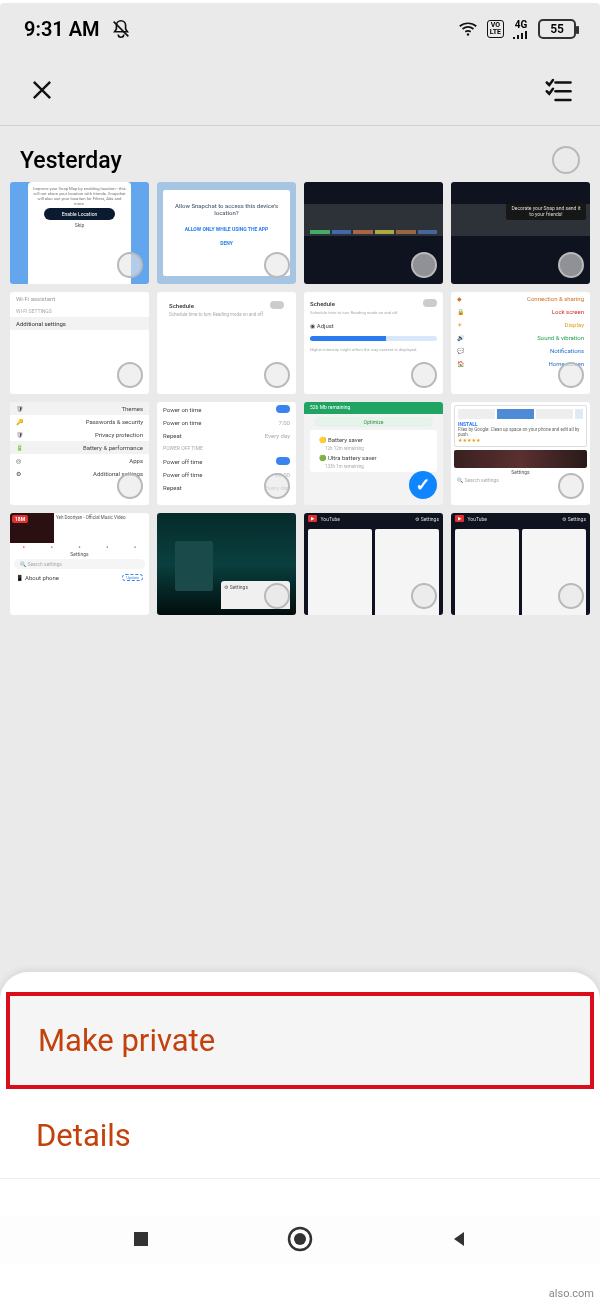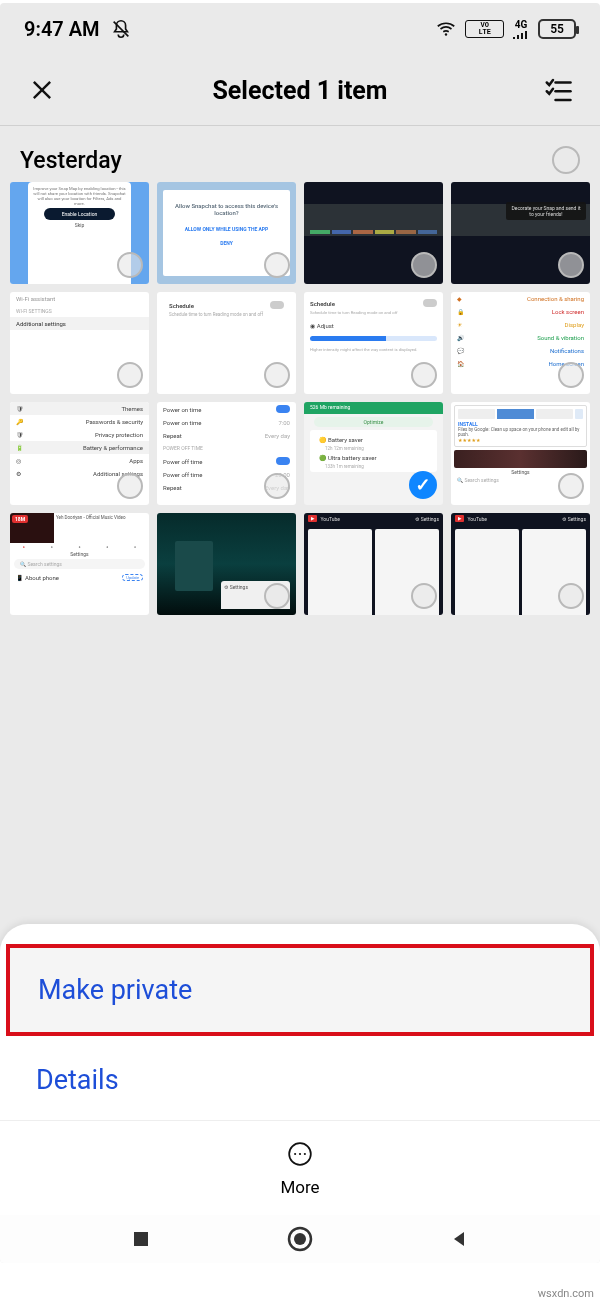--- a/index.html
+++ b/index.html
@@ -109,22 +109,22 @@
   
   .sheet {
     position:absolute; bottom:44px; left:0; right:0;
     background:#fff;
     border-radius: 28px 28px 0 0;
     box-shadow: 0 -1px 8px rgba(0,0,0,0.1);
     padding-top: 22px;
   }
   .menu-item {
     padding: 24px 36px;
-    font-size: 27px;
-    color:#1d4ed8;
+    font-size: 31px;
+    color:#c2410c;
     border-bottom:1px solid #eee;
   }
   .menu-item.highlight {
     border: 4px solid #d90e1a;
     margin: -2px 6px 4px 6px;
     background:#f5f5f5;
     padding: 26px 28px;
   }
   .actionbar {
     display:flex; justify-content:space-evenly;
@@ -148,58 +148,57 @@
     position:absolute; bottom:0; right:6px; font-size:11px; color:#888;
   }
 </style>
 </head>
 <body>
 
 <div class="screen">
 
   <div class="statusbar">
     <div class="left">
-      <span>9:47 AM</span>
+      <span>9:31 AM</span>
       <span class="sb-icon">
         <svg width="22" height="22" viewBox="0 0 24 24" stroke="#111" stroke-width="1.8" fill="none">
           <path d="M12 3a5 5 0 0 0-5 5v4l-2 3h14l-2-3V8a5 5 0 0 0-5-5Z"></path>
           <path d="M9 18a3 3 0 0 0 6 0"></path>
           <line x1="4" y1="4" x2="20" y2="20"></line>
         </svg>
       </span>
     </div>
     <div class="right">
       <span class="sb-icon">
         <svg width="22" height="22" viewBox="0 0 24 24" stroke="#111" stroke-width="1.8" fill="none">
           <path d="M3 9a14 14 0 0 1 18 0"></path>
             <path d="M6 12a10 10 0 0 1 12 0"></path>
           <path d="M9 15a6 6 0 0 1 6 0"></path>
             <circle cx="12" cy="18" r="1.3" fill="#111" stroke="none"></circle>
         </svg>
       </span>
-      <span class="sb-icon" style="font-size:7px;line-height:7px;white-space:pre;text-align:center;border:1.5px solid #111;border-radius:3px;padding:1px 12px;font-weight:700;font-family:Liberation Mono, monospace;">VO
+      <span class="sb-icon" style="font-size:7px;line-height:7px;white-space:pre;text-align:center;border:1.5px solid #111;border-radius:3px;padding:1px 2px;font-weight:700;">VO
 LTE</span>
       <span class="sb-icon" style="display:flex;flex-direction:column;align-items:center;">
         <span style="font-size:10px;font-weight:700">4G</span>
         <svg width="18" height="10" viewBox="0 0 18 10">
             <path d="M1 9h2V7H1zM5 9h2V5H5zM9 9h2V3H9zM13 9h2V1h-2z" fill="#111"></path>
           </svg>
       </span>
       <span class="battery">55</span>
     </div>
   </div>
 
   <div class="titlebar">
     <div class="close-btn">
       <svg width="28" height="28" viewBox="0 0 24 24" stroke="#111" stroke-width="2" fill="none">
         <line x1="5" y1="5" x2="19" y2="19"></line>
           <line x1="19" y1="5" x2="5" y2="19"></line>
       </svg>
     </div>
-    <div class="title">Selected 1 item</div>
     <div class="selectall-btn">
       <svg width="30" height="30" viewBox="0 0 24 24" stroke="#111" stroke-width="2" fill="none" stroke-linecap="round">
         <polyline points="3,6 5,8 8,4"></polyline>
           <line x1="10" y1="6" x2="22" y2="6"></line>
         <polyline points="3,13 5,15 8,11"></polyline>
           <line x1="10" y1="13" x2="22" y2="13"></line>
         <line x1="10" y1="20" x2="22" y2="20"></line>
       </svg>
     </div>
   </div>
@@ -427,31 +426,20 @@
       <span class="radio-s"></span>
     </div>
 
   </div>
 
   <div class="sheet">
     <div class="menu-item highlight">Make private</div>
     <div class="menu-item" style="border-bottom:none">Details</div>
 
     <div class="actionbar">
-      <div class="action">
-        <span class="aicon">
-          <svg width="26" height="26" viewBox="0 0 24 24" stroke="#111" stroke-width="1.6" fill="none">
-            <circle cx="12" cy="12" r="10"></circle>
-            <circle cx="7.5" cy="12" r="1" fill="#111" stroke="none"></circle>
-            <circle cx="12" cy="12" r="1" fill="#111" stroke="none"></circle>
-            <circle cx="16.5" cy="12" r="1" fill="#111" stroke="none"></circle>
-          </svg>
-        </span>
-        <span>More</span>
-      </div>
     </div>
   </div>
 
   <div class="navbar">
     <div class="nav-btn">
       <svg width="18" height="18" viewBox="0 0 18 18">
           <rect x="2" y="2" width="14" height="14" fill="#333"></rect>
         </svg>
     </div>
     <div class="nav-btn">
@@ -462,13 +450,13 @@
     </div>
     <div class="nav-btn">
       <svg width="20" height="20" viewBox="0 0 20 20">
           <path d="M15 3 L5 10 L15 17 Z" fill="#333"></path>
         </svg>
     </div>
   </div>
 
 </div>
 
-<div class="watermark">wsxdn.com</div>
+<div class="watermark">also.com</div>
 
 </body></html>

